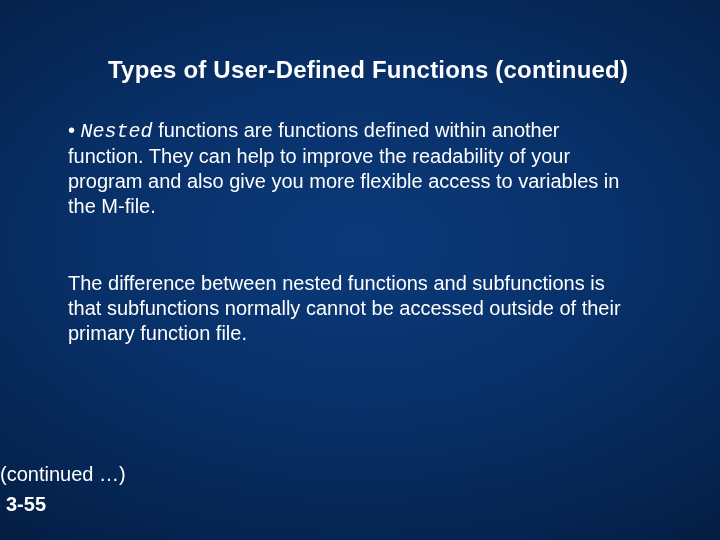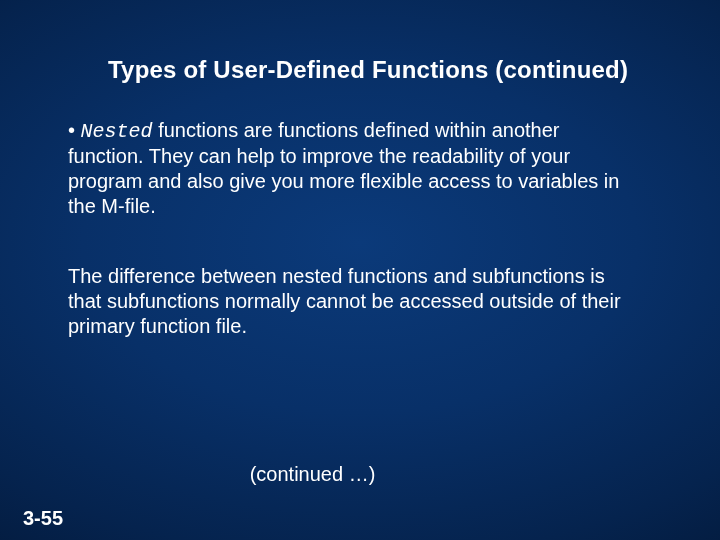--- a/index.html
+++ b/index.html
@@ -32,21 +32,21 @@
     position: absolute;
     top: 118px;
     left: 68px;
     width: 570px;
     color: #ffffff;
     font-size: 20px;
     line-height: 1.25;
   }
   .body2 {
     position: absolute;
-    top: 264px;
+    top: 271px;
     left: 68px;
     width: 570px;
     color: #ffffff;
     font-size: 20px;
     line-height: 1.25;
   }
   .bullet-row {
     display: block;
   }
   .bullet-dot {
@@ -54,32 +54,31 @@
   }
   .italic {
     font-style: italic;
     font-family: Liberation Mono, monospace;
   }
   .continued {
     position: absolute;
     bottom: 54px;
     left: 0;
     right: 95px;
-    text-align: center;
+    text-align: left;
     color: #ffffff;
     font-size: 20px;
   }
   .pagenum {
     position: absolute;
     left: 6px;
-    bottom: 10px;
+    bottom: 24px;
     color: #ffffff;
     font-size: 20px;
     font-weight: bold;
-    margin-left: 17px;
   }
 </style>
 </head>
 <body>
 
 <div class="slide">
 
   <div class="title">Types of User-Defined Functions (continued)</div>
 
   <div class="body1">

